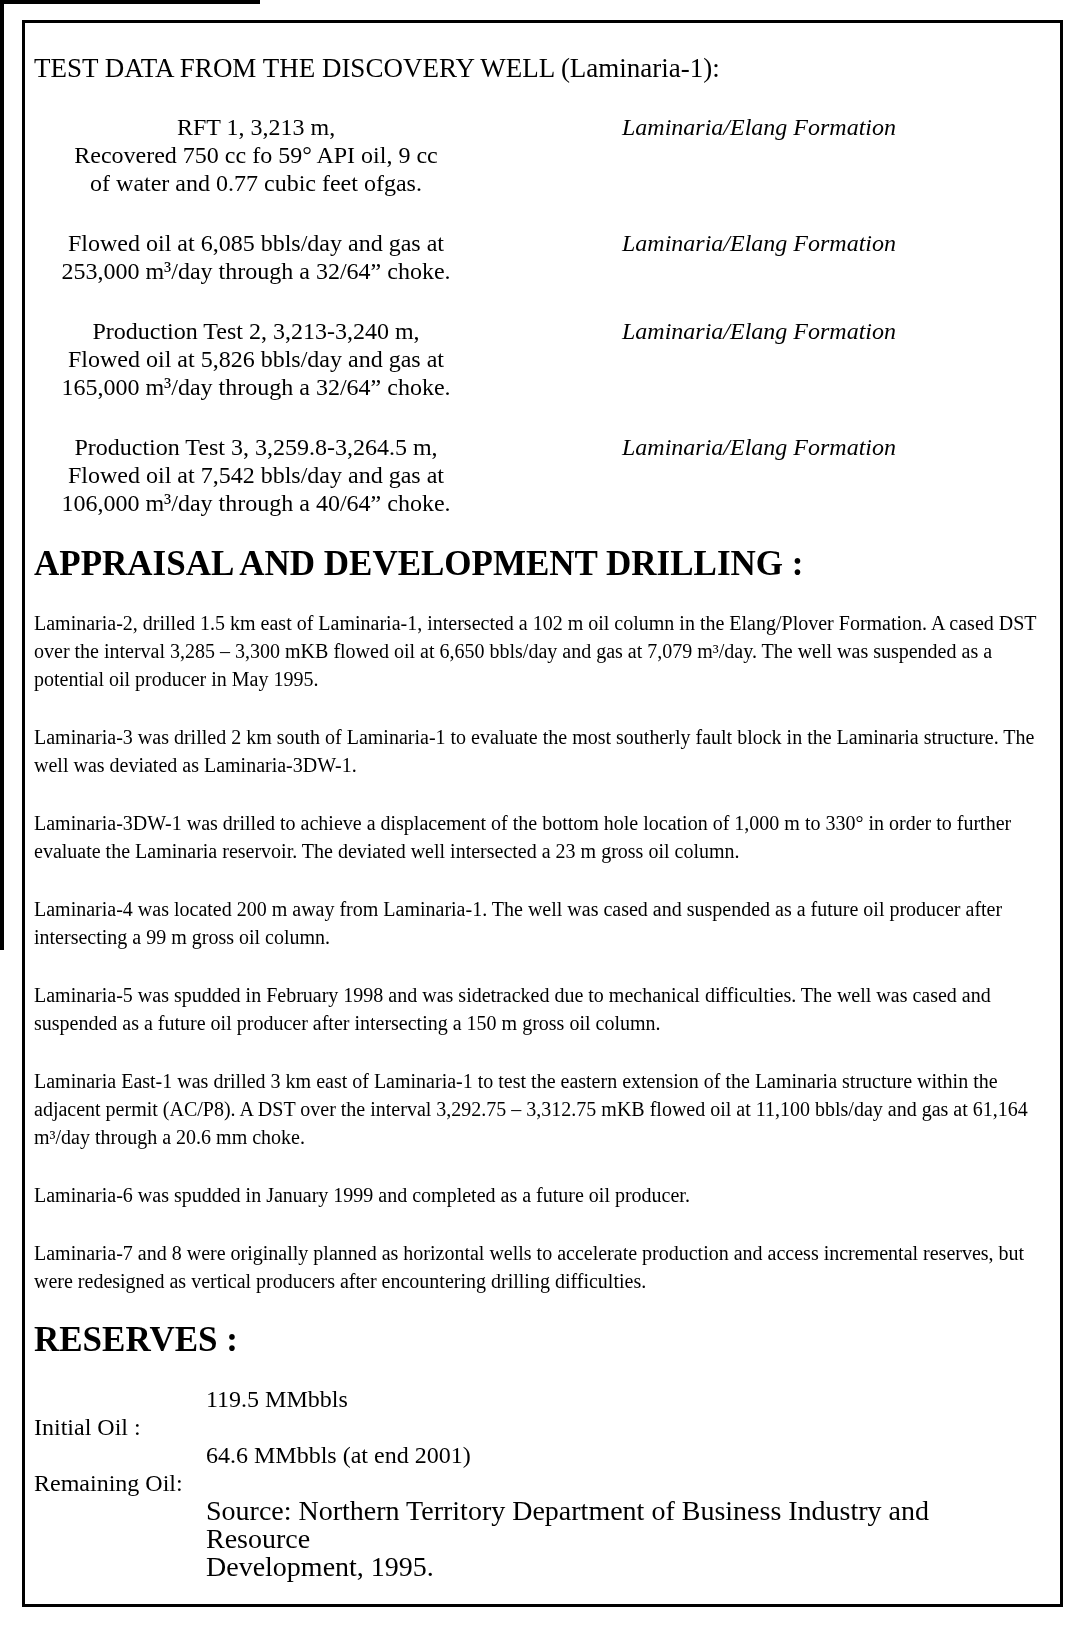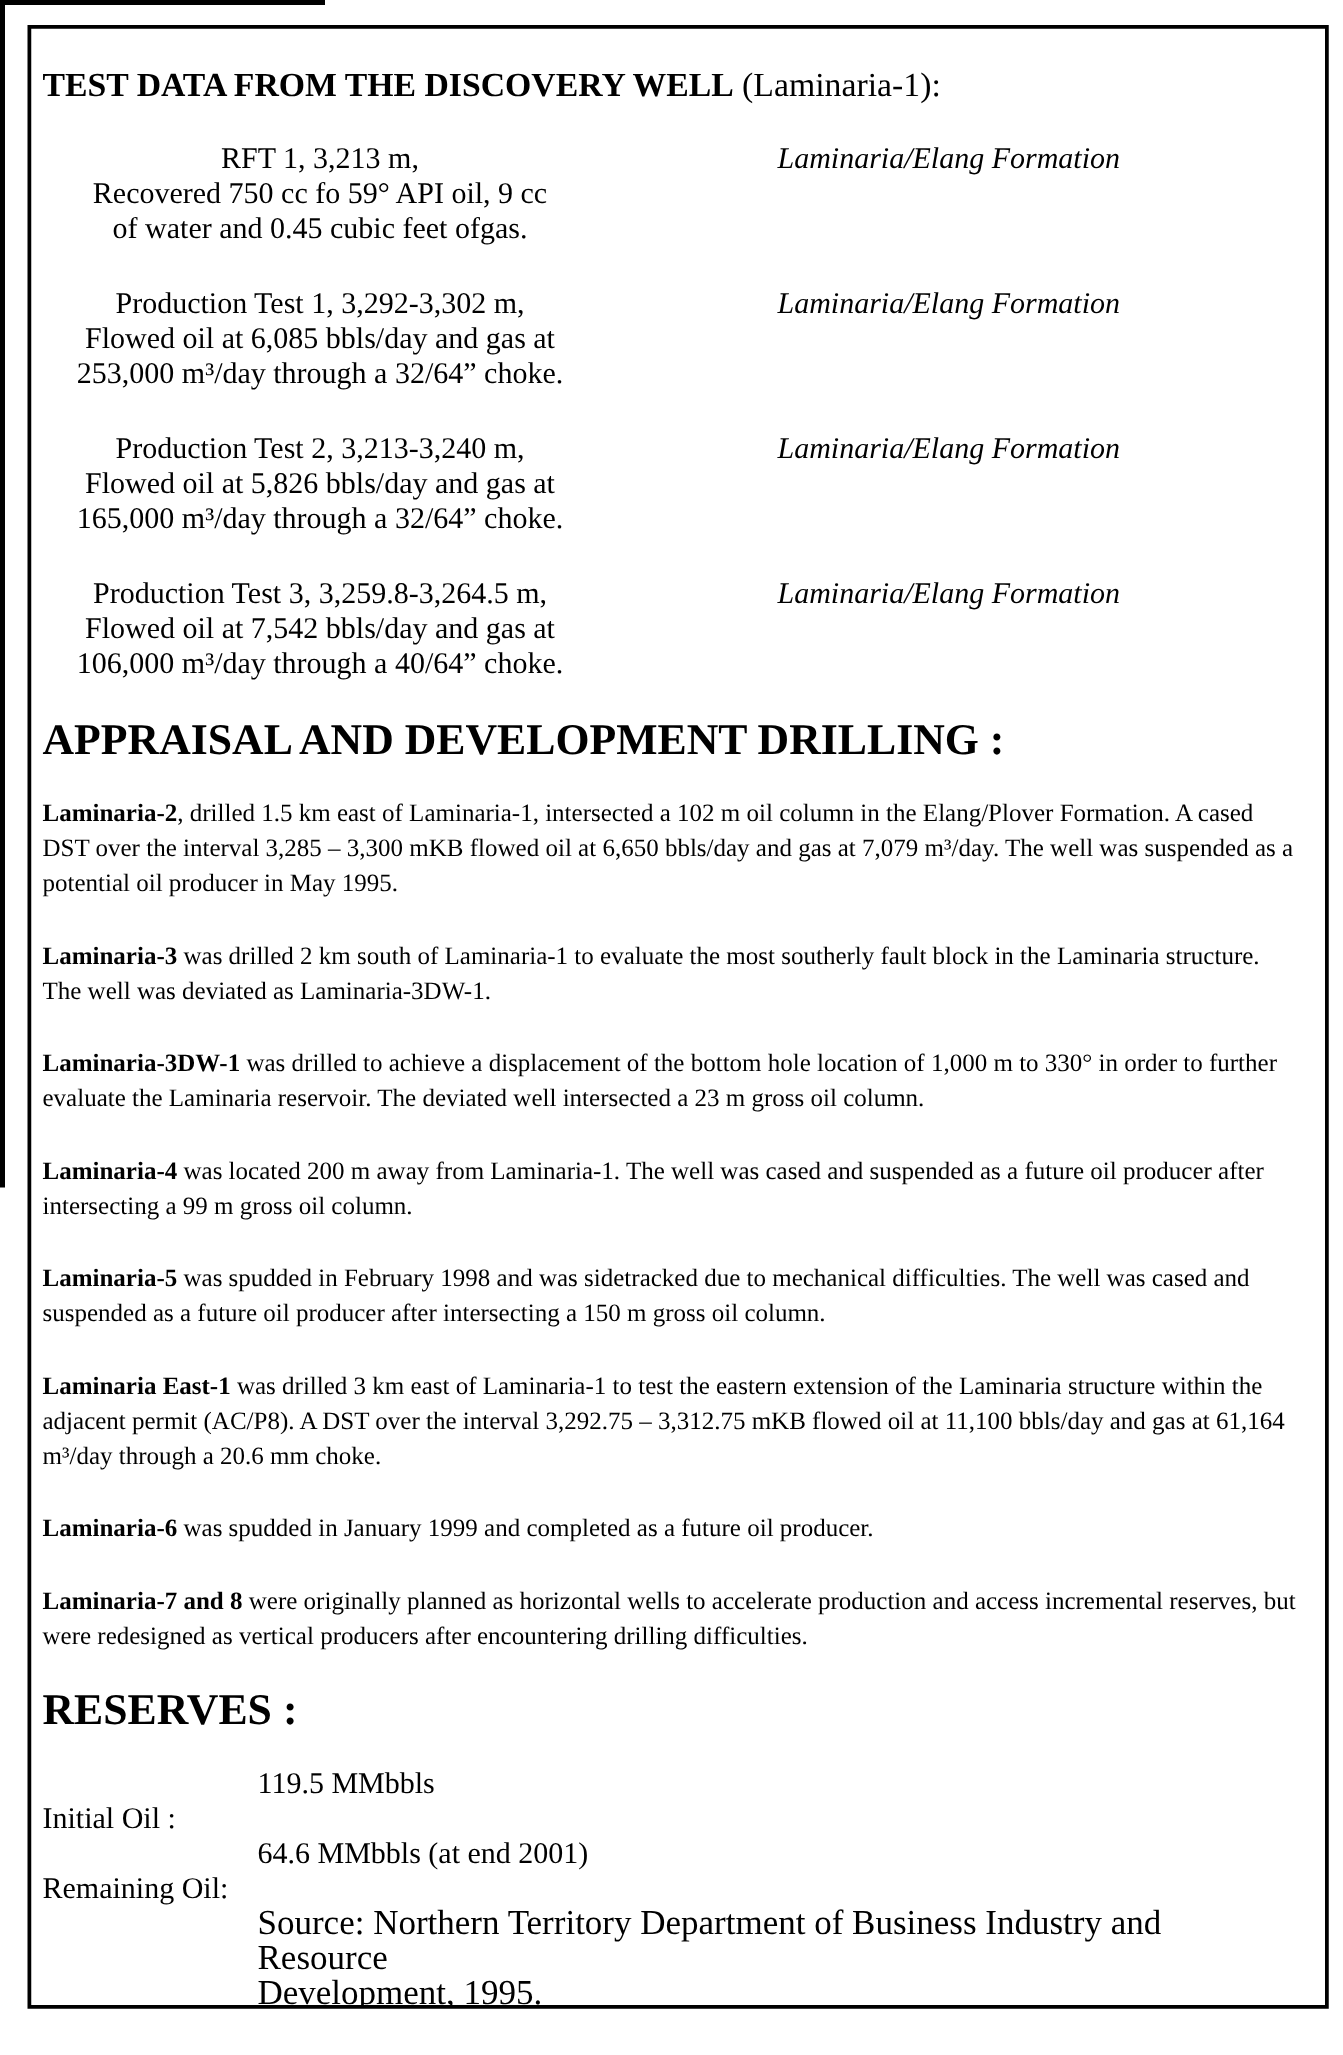--- a/index.html
+++ b/index.html
@@ -24,21 +24,21 @@
     width: 4px; height: 950px; background: #000000;
   }
   .scan-edge-top {
     position: absolute; left: 0; top: 0;
     width: 260px; height: 4px; background: #000000;
   }
   .title {
     font-size: 27px; line-height: 30px;
     margin-bottom: 30px;
   }
-  .b { font-weight: bold; }
+  .b { font-weight: normal; }
   .test-block {
     display: flex;
     font-size: 24px; line-height: 28px;
     margin-bottom: 32px;
     text-align: center;
   }
   .test-left { width: 444px; flex: none; white-space: nowrap; }
   .test-right { flex: 1; font-style: italic; }
   .section-heading {
     font-size: 35px; line-height: 30px;
@@ -70,28 +70,27 @@
 <div class="frame">
 
   <div class="title">
     <span class="b">TEST DATA FROM THE DISCOVERY WELL</span><span> (Laminaria-1):</span>
   </div>
 
   <div class="test-block">
     <div class="test-left">
       <div>RFT 1, 3,213 m,</div>
       <div>Recovered 750 cc fo 59° API oil, 9 cc</div>
-      <div>of water and 0.45 cubic feet ofgas.</div>
+      <div>of water and 0.77 cubic feet ofgas.</div>
     </div>
     <div class="test-right">Laminaria/Elang Formation</div>
   </div>
 
   <div class="test-block">
     <div class="test-left">
-      <div>Production Test 1, 3,292-3,302 m,</div>
       <div>Flowed oil at 6,085 bbls/day and gas at</div>
       <div>253,000 m³/day through a 32/64” choke.</div>
     </div>
     <div class="test-right">Laminaria/Elang Formation</div>
   </div>
 
   <div class="test-block">
     <div class="test-left">
       <div>Production Test 2, 3,213-3,240 m,</div>
       <div>Flowed oil at 5,826 bbls/day and gas at</div>

